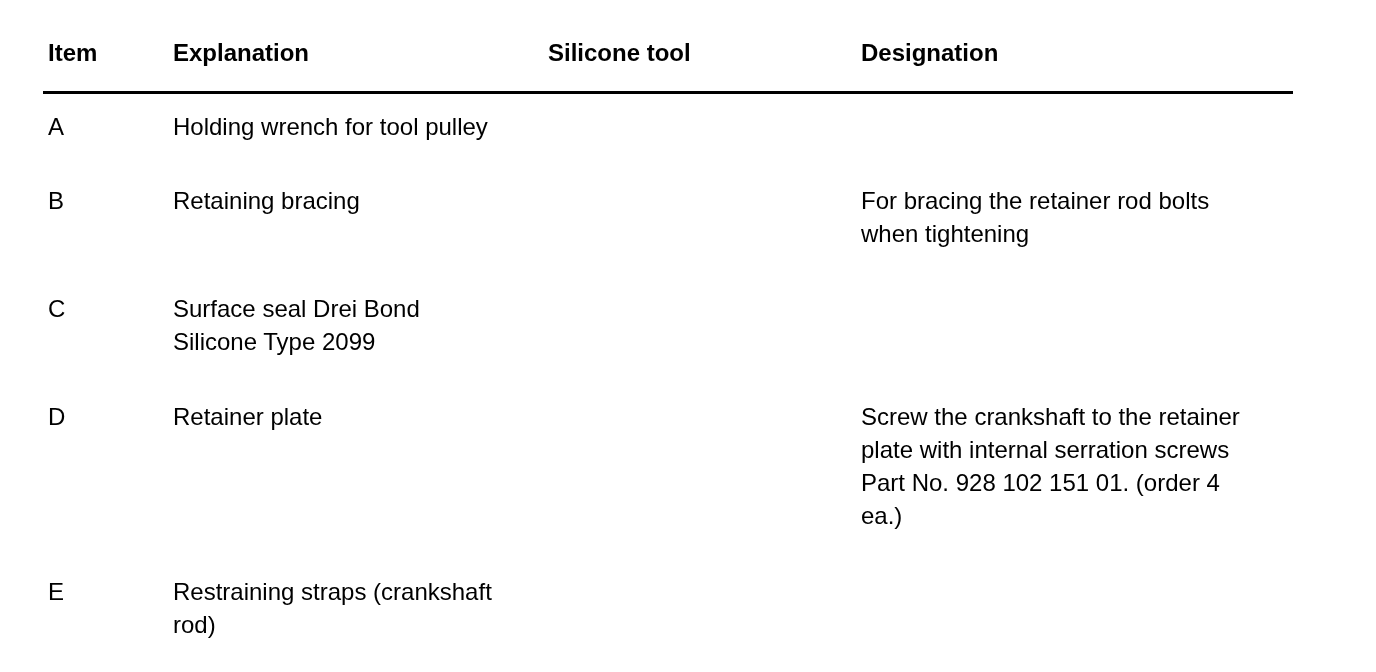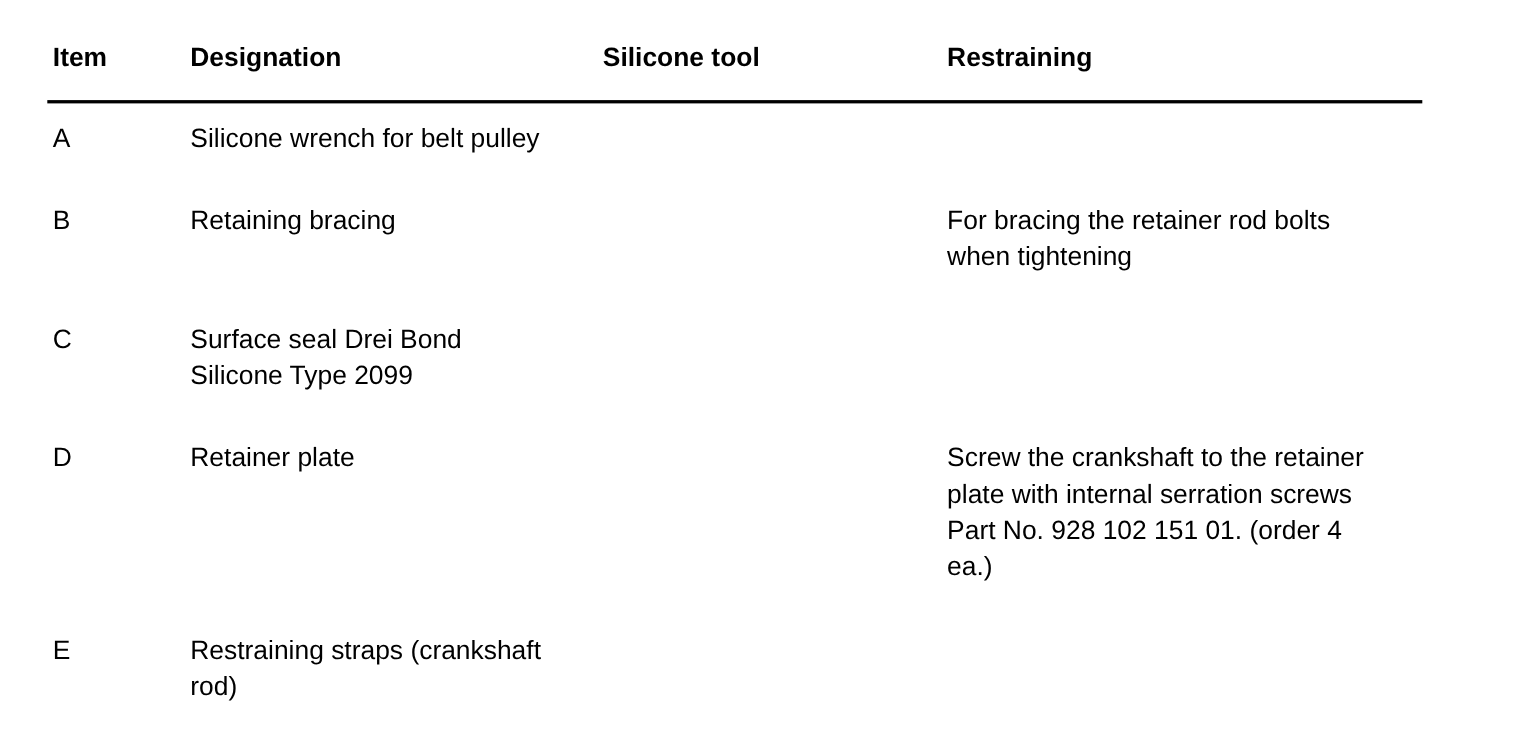--- a/index.html
+++ b/index.html
@@ -47,30 +47,30 @@
   .r-d { top: 400px; }
   .r-e { top: 575px; }
 </style>
 </head>
 <body>
 
 <div class="page">
 
   <div class="row header-row r-header">
     <div class="cell col-item">Item</div>
-    <div class="cell col-designation">Designation</div>
+    <div class="cell col-designation">Explanation</div>
     <div class="cell col-special">Silicone tool</div>
-    <div class="cell col-explanation">Restraining</div>
+    <div class="cell col-explanation">Designation</div>
   </div>
 
   <div class="rule"></div>
 
   <div class="row r-a">
     <div class="cell col-item">A</div>
-    <div class="cell col-designation">Silicone wrench for belt pulley</div>
+    <div class="cell col-designation">Holding wrench for tool pulley</div>
     <div class="cell col-special"></div>
     <div class="cell col-explanation"></div>
   </div>
 
   <div class="row r-b">
     <div class="cell col-item">B</div>
     <div class="cell col-designation">Retaining bracing</div>
     <div class="cell col-special"></div>
     <div class="cell col-explanation">For bracing the retainer rod bolts
 when tightening</div>

